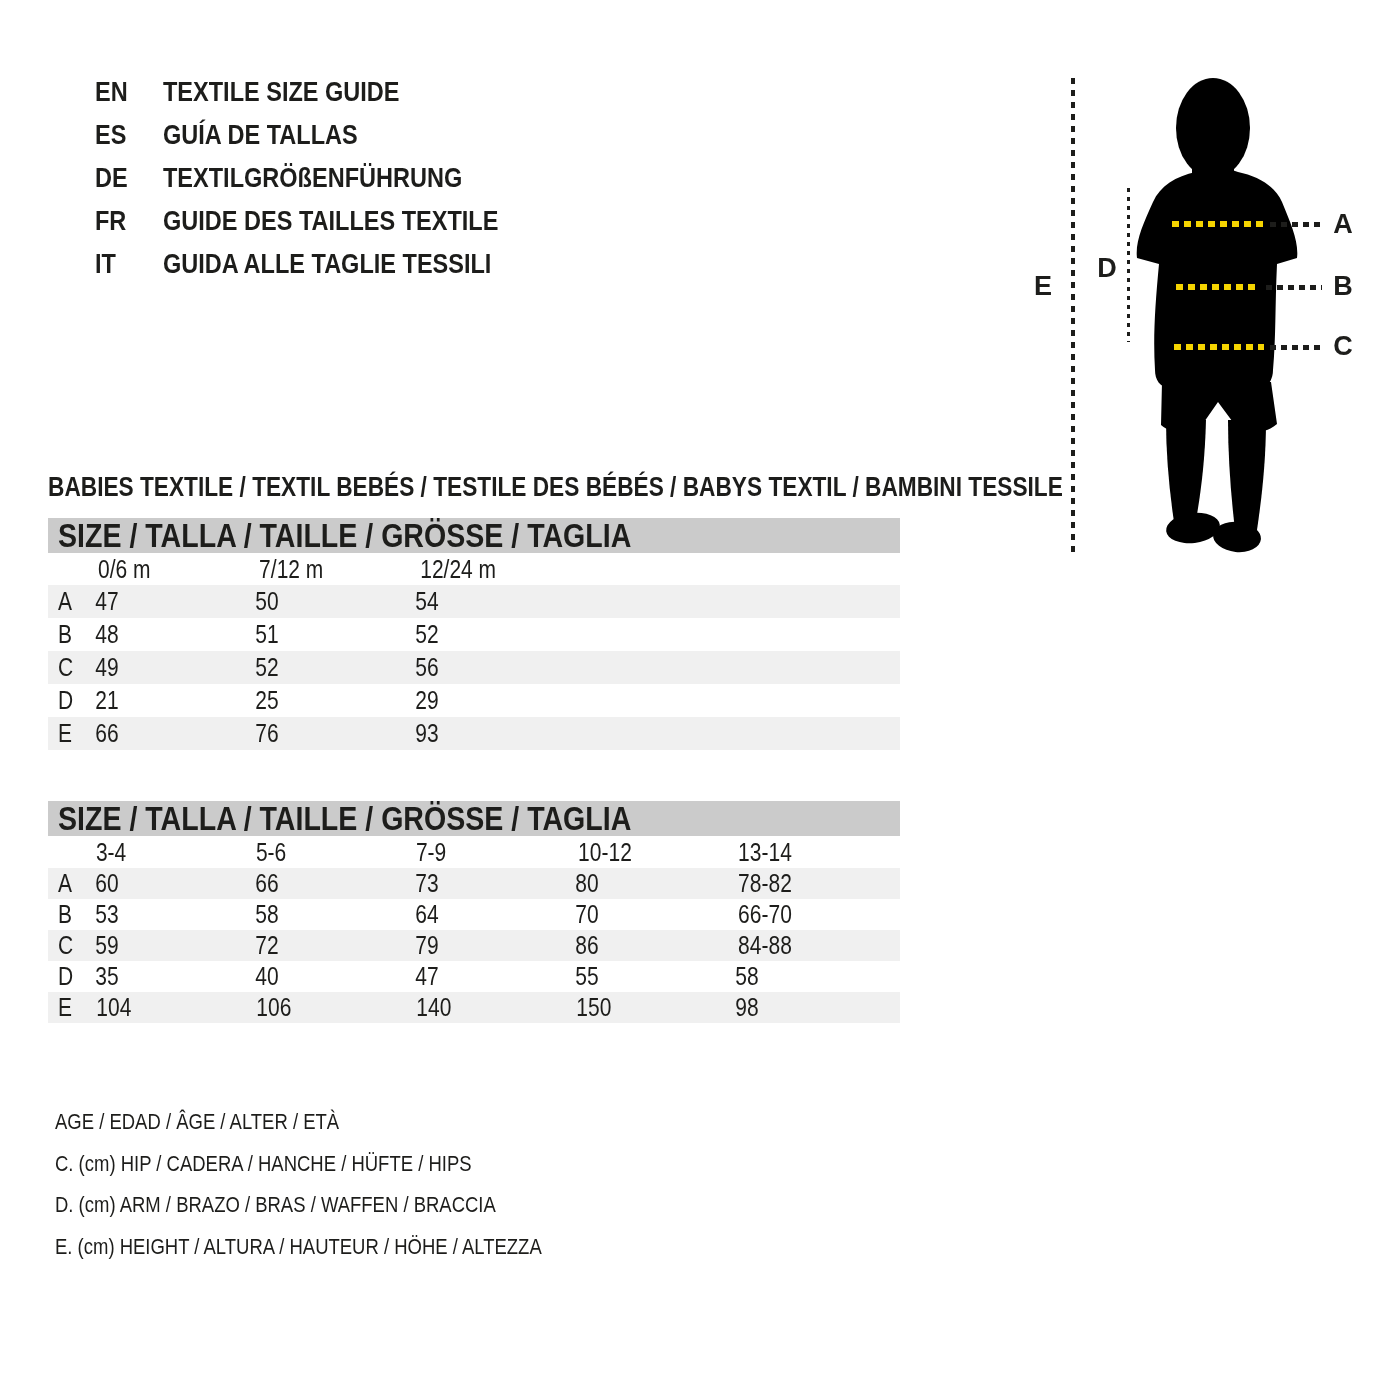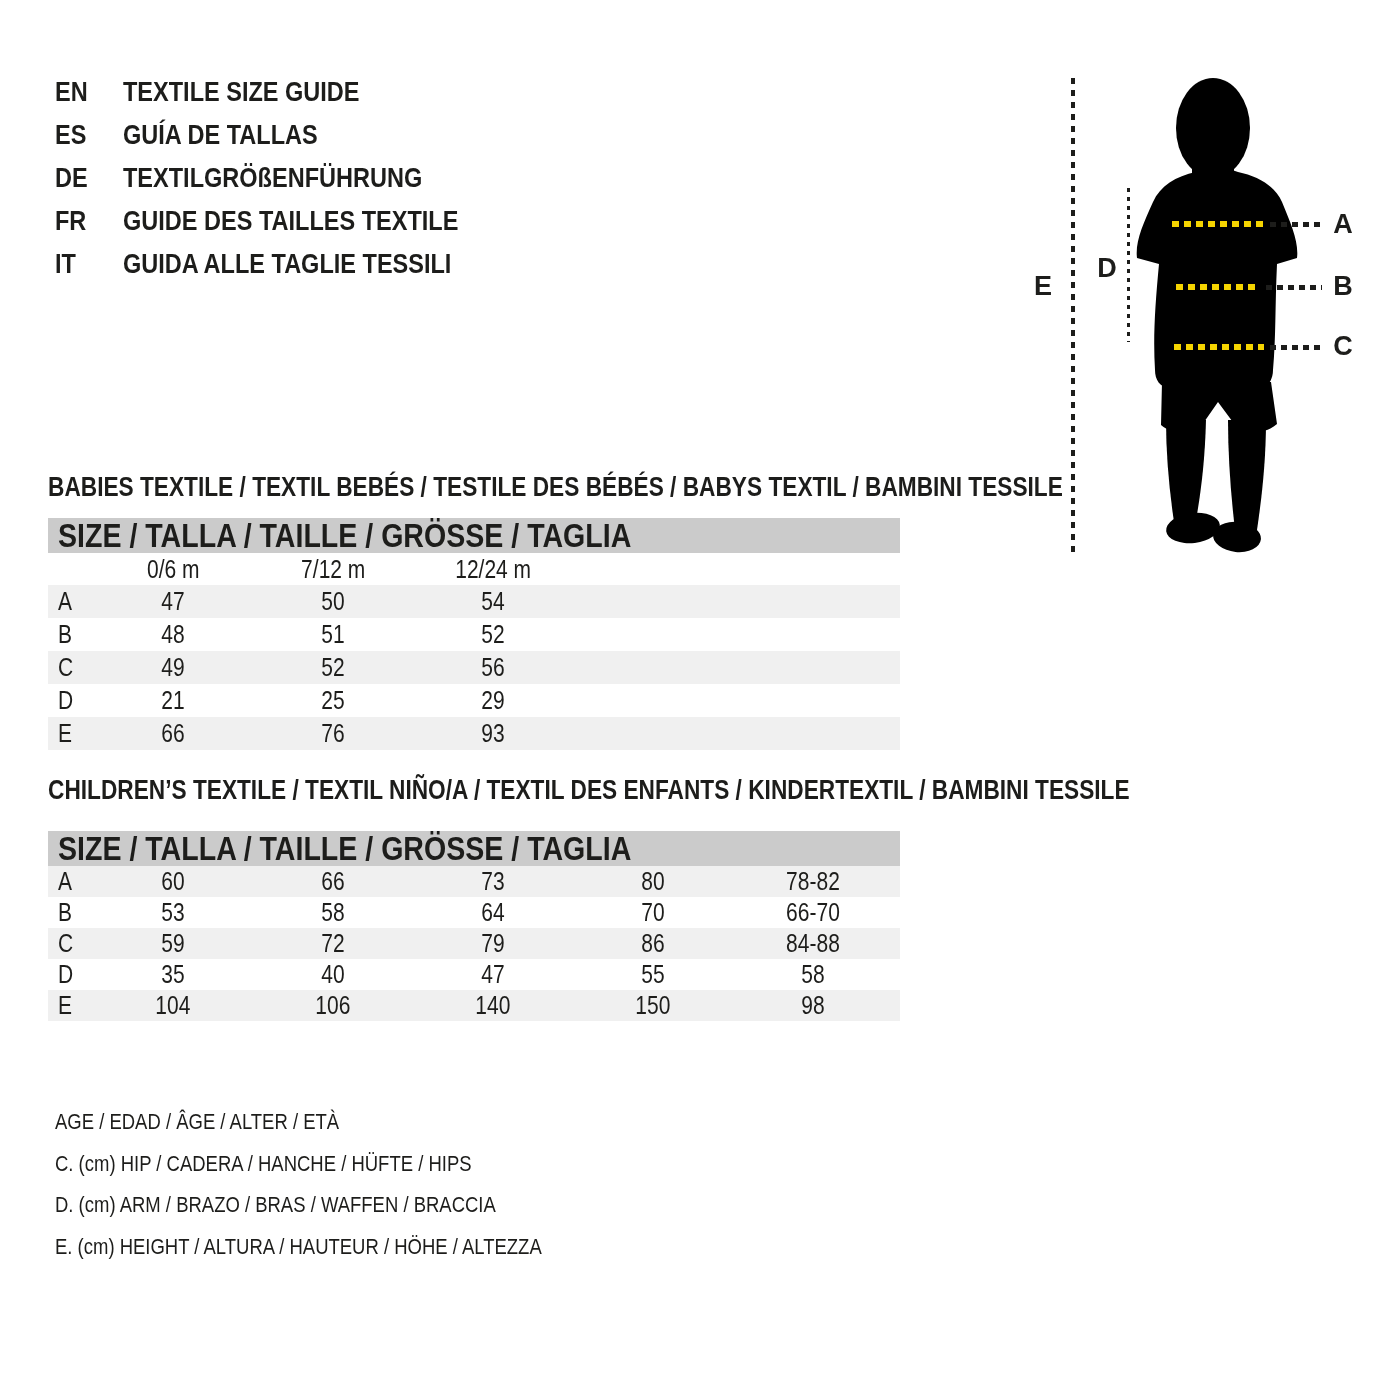--- a/index.html
+++ b/index.html
@@ -13,40 +13,40 @@
   .page{
     position:relative;width:1400px;height:1400px;background:#fff;overflow:hidden;
     font-family:"Liberation Sans","DejaVu Sans",sans-serif;color:var(--ink);
   }
   
   .cond{display:inline-block;transform:scaleX(0.84);transform-origin:0 50%;white-space:nowrap;}
   .cond-c{display:inline-block;transform:scaleX(0.84);transform-origin:50% 50%;white-space:nowrap;}
 
   
   .header{position:absolute;left:55px;top:70px;}
-  .lang-row{display:flex;height:43px;align-items:center;font-size:28px;font-weight:bold;}
+  .lang-row{display:flex;height:43px;align-items:center;font-size:28px;font-weight:bold;margin-left:40px;}
   .lang-code{width:68px;}
   
   .vdash{position:absolute;width:4px;background:repeating-linear-gradient(to bottom,var(--ink) 0 6px,transparent 6px 12px);}
   .vdot{position:absolute;width:3px;background:repeating-linear-gradient(to bottom,var(--ink) 0 4px,transparent 4px 9px);}
   .hdot-y{position:absolute;height:6px;background:repeating-linear-gradient(to right,var(--yellow) 0 7px,transparent 7px 12px);}
   .hdot-k{position:absolute;height:5px;background:repeating-linear-gradient(to right,var(--ink) 0 6px,transparent 6px 11px);}
   .fig-label{position:absolute;width:26px;height:28px;font-size:27px;font-weight:bold;text-align:center;line-height:28px;}
   .silhouette{position:absolute;left:1132px;top:76px;}
   
   .section{position:absolute;left:48px;width:852px;}
   .sec-title{height:30px;line-height:30px;font-size:27px;font-weight:bold;}
   .size-bar{height:35px;line-height:35px;background:var(--bar);font-size:34px;font-weight:bold;padding-left:10px;box-sizing:border-box;}
   .trow{display:flex;align-items:center;font-size:25px;}
   .thead{height:32px;}
   .babies .drow{height:33px;}
   .children .drow{height:31px;}
   .stripe{background:var(--stripe);}
   .cl{width:35px;padding-left:10px;}
-  .cd{width:160px;text-align:center;}
+  .cd{width:160px;}
   .babies{top:452px;margin-top:20px;}
   .babies .size-bar{margin-top:16px;}
   .children{top:775px;}
   .children .size-bar{margin-top:26px;}
   
   .legend{position:absolute;left:55px;top:1101px;font-size:22px;}
   .legend-line{height:41.5px;line-height:41.5px;}
 </style>
 </head>
 <body>
@@ -142,22 +142,29 @@
     </div>
     <div class="trow drow stripe">
       <div class="cl"><span class="cond">E</span></div>
       <div class="cd"><span class="cond-c">66</span></div>
       <div class="cd"><span class="cond-c">76</span></div>
       <div class="cd"><span class="cond-c">93</span></div>
     </div>
   </div>
 
   <div class="section children">
-    <div class="sec-title"><span class="cond">CHILDREN’S TEXTILE / TEXTIL NIÑO/A / TEXTIL DES ENFANTS / KINDERTEXTIL / BAMBINI TESSILE</span></div>
     <div class="size-bar"><span class="cond">SIZE / TALLA / TAILLE / GRÖSSE / TAGLIA</span></div>
+    <div class="trow thead">
+      <div class="cl"></div>
+      <div class="cd"><span class="cond-c">3-4</span></div>
+      <div class="cd"><span class="cond-c">5-6</span></div>
+      <div class="cd"><span class="cond-c">7-9</span></div>
+      <div class="cd"><span class="cond-c">10-12</span></div>
+      <div class="cd"><span class="cond-c">13-14</span></div>
+    </div>
     <div class="trow drow stripe">
       <div class="cl"><span class="cond">A</span></div>
       <div class="cd"><span class="cond-c">60</span></div>
       <div class="cd"><span class="cond-c">66</span></div>
       <div class="cd"><span class="cond-c">73</span></div>
       <div class="cd"><span class="cond-c">80</span></div>
       <div class="cd"><span class="cond-c">78-82</span></div>
     </div>
     <div class="trow drow">
       <div class="cl"><span class="cond">B</span></div>

